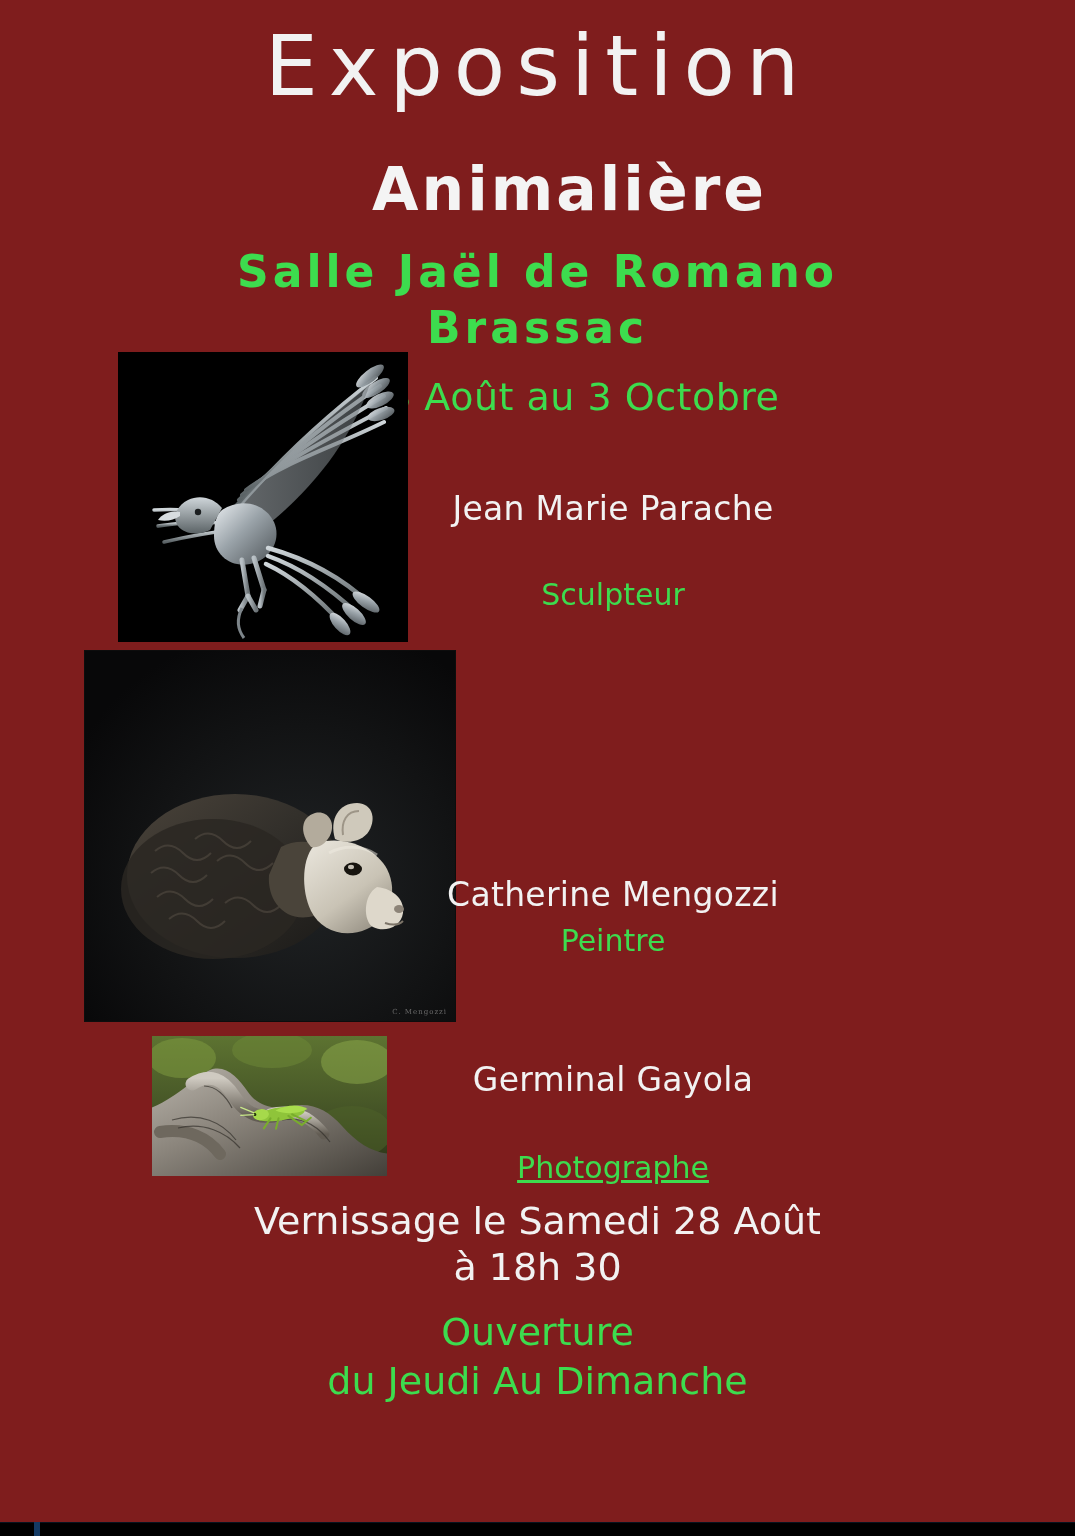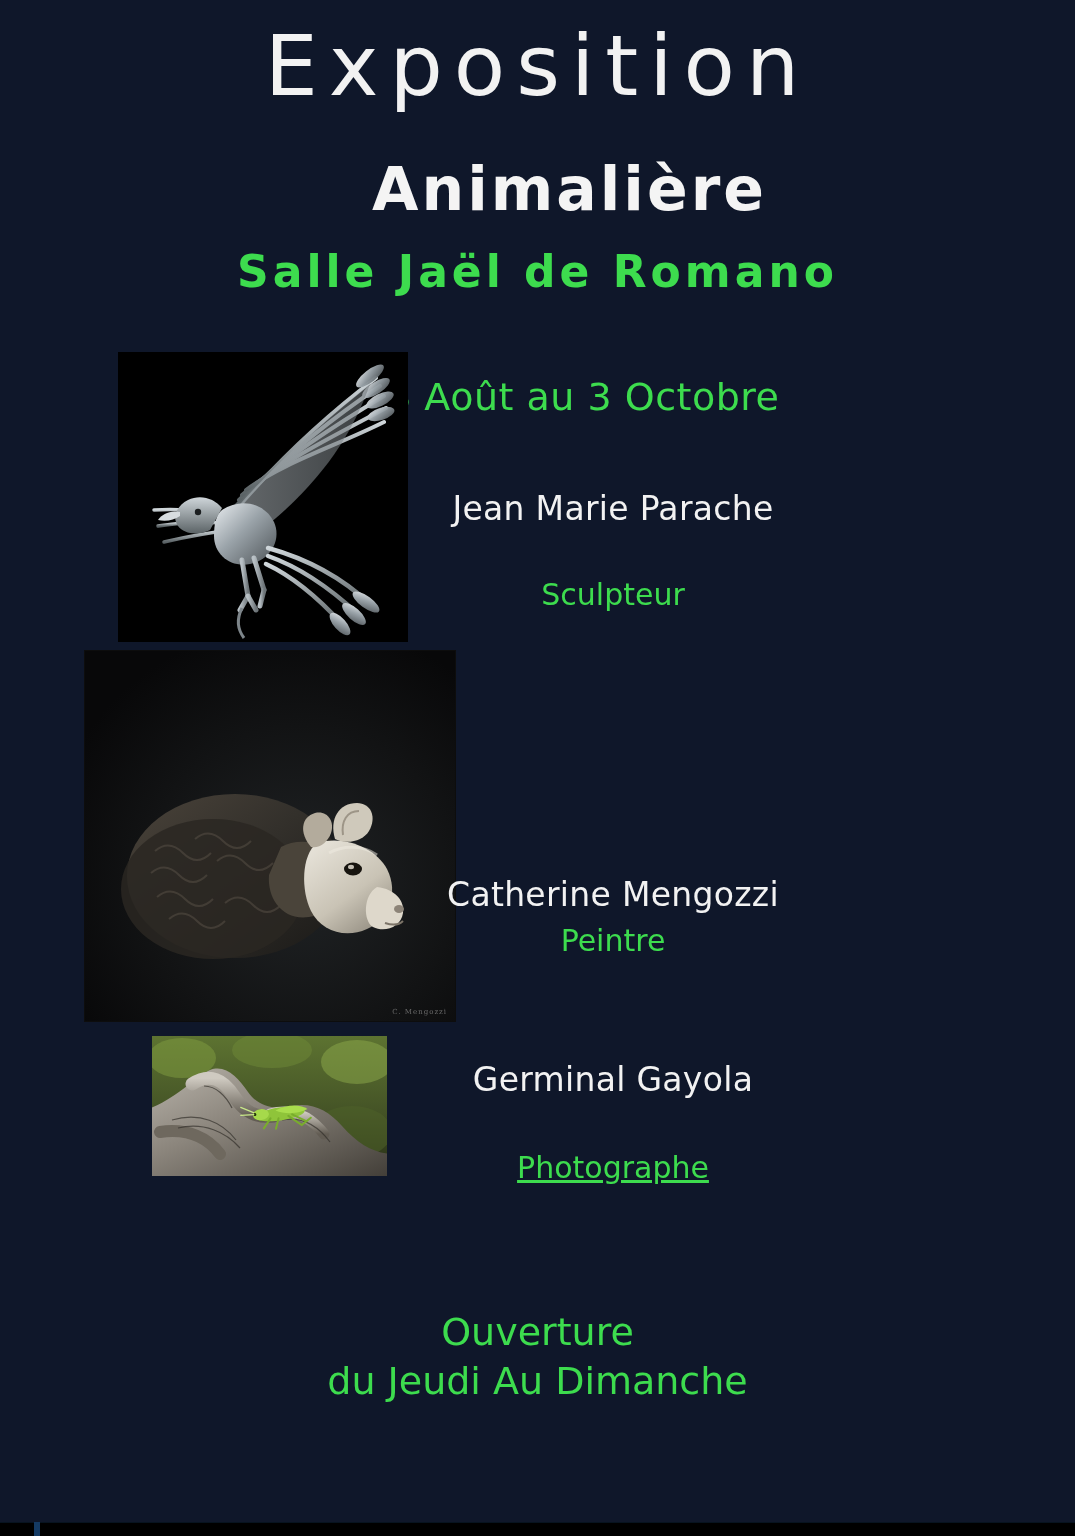--- a/index.html
+++ b/index.html
@@ -13,21 +13,21 @@
     height: 1536px;
     position: relative;
     font-family: "DejaVu Sans", sans-serif;
     color: #ffffff;
     overflow: hidden;
   }
 
   .poster {
     position: absolute;
     inset: 0;
-    background: #0f172a;
+    background: #7f1d1d;
   }
 
   
   .title-main {
     position: absolute;
     top: 22px;
     left: 0;
     width: 100%;
     text-align: center;
     font-size: 84px;
@@ -199,20 +199,21 @@
 </head>
 <body>
 
 <div class="poster">
 
   <div class="title-main">Exposition</div>
   <div class="title-sub">Animalière</div>
 
   <div class="venue">
     <span>Salle Jaël de Romano</span>
+    <span class="venue-line2">Brassac</span>
   </div>
 
   <div class="dates">Du 28 Août au 3 Octobre</div>
 
   <div class="artwork" id="art-bird">
     <svg viewBox="0 0 290 290" width="290" height="290" aria-hidden="true">
       <defs>
         <linearGradient id="mg" x1="0" y1="0" x2="1" y2="1">
           <stop offset="0%" stop-color="#e9edf0"></stop>
           <stop offset="45%" stop-color="#9aa3a9"></stop>
@@ -400,20 +401,24 @@
           <path d="M-26 -5 L-38 -12"></path>
           <path d="M-26 -3 L-39 -4"></path>
         </g>
       </g>
     </svg>
   </div>
 
   <div class="artist-name col-right" id="name-3">Germinal Gayola</div>
   <div class="artist-role col-right" id="role-3">Photographe</div>
 
+  <div class="vernissage">
+    <span>Vernissage le Samedi 28 Août</span><br>
+    <span>à 18h 30</span>
+  </div>
 
   <div class="ouverture">
     <span>Ouverture</span>
     <span>du Jeudi Au Dimanche</span>
   </div>
 
   <div class="scan-edge">
     <div class="scan-edge-blue"></div>
   </div>
 

